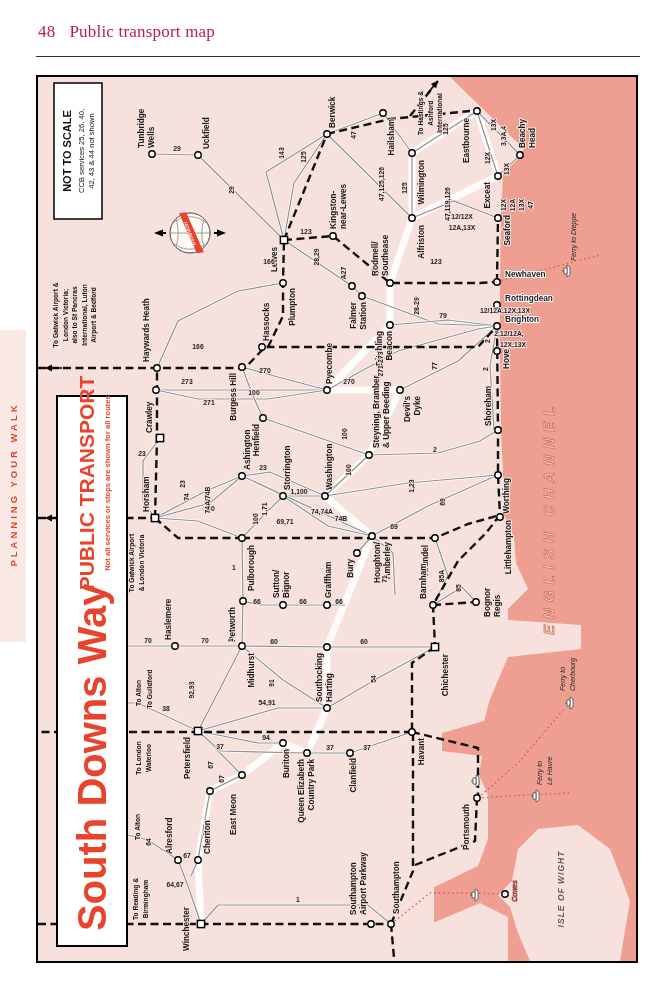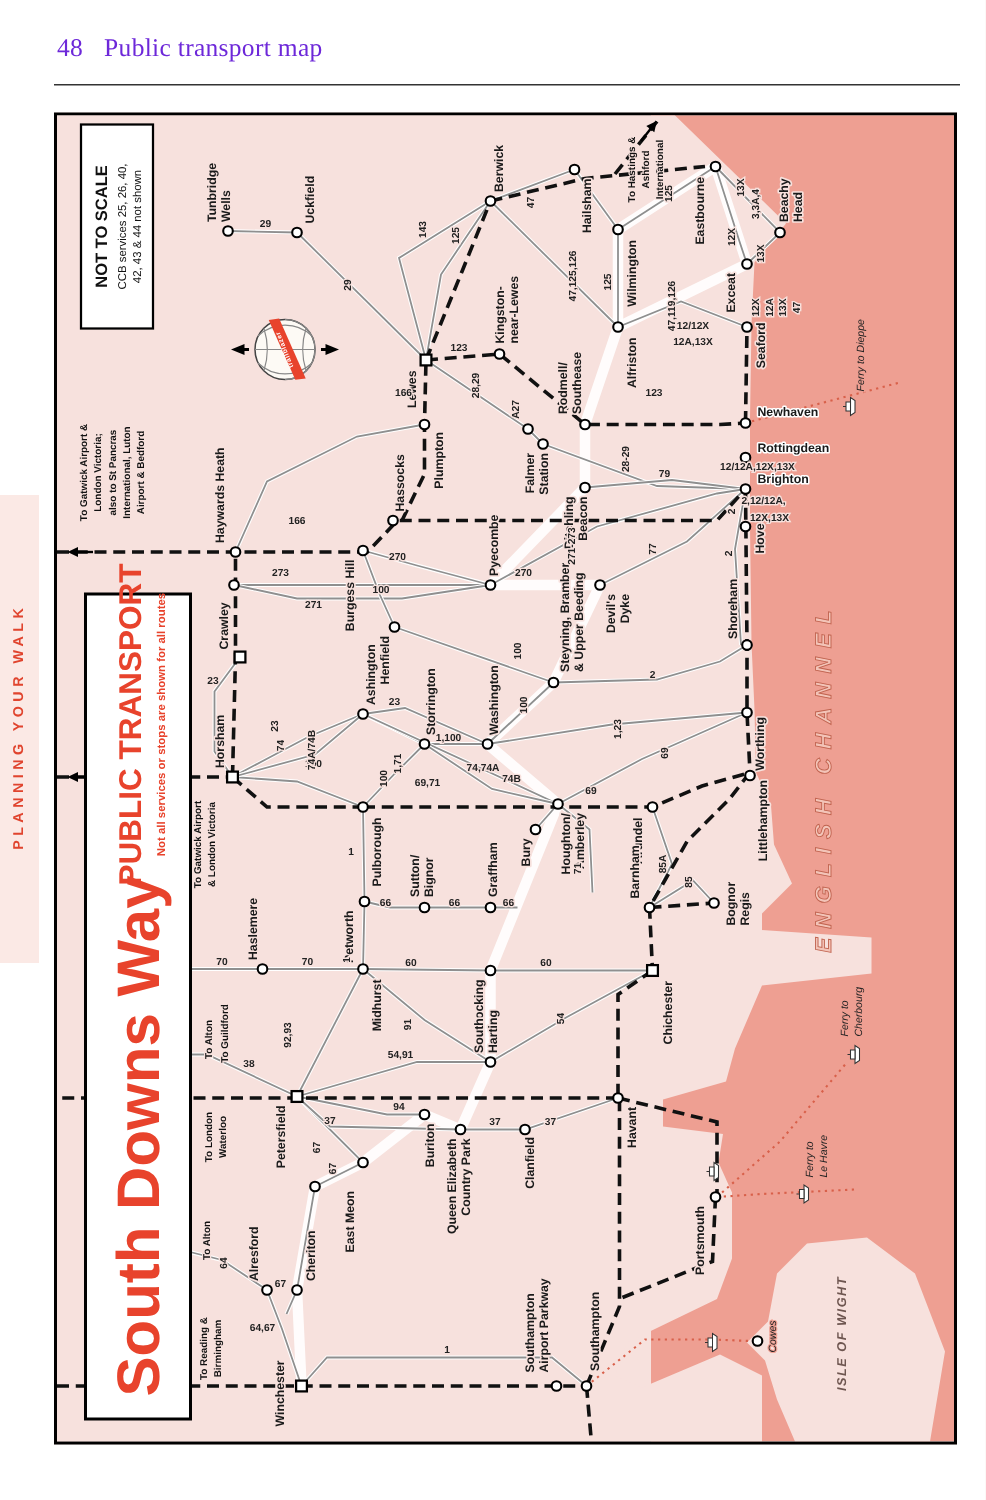--- a/index.html
+++ b/index.html
@@ -1,17 +1,17 @@
 <!DOCTYPE html>
 <html><head>
 <meta charset="utf-8">
 <style>
   html,body{margin:0;padding:0;background:#fff;}
   body{width:657px;height:1000px;position:relative;font-family:"Liberation Sans",sans-serif;overflow:hidden;}
-  .pg-header{position:absolute;left:38px;top:22px;font-family:"Liberation Serif",serif;font-size:17px;color:#6d28d9;letter-spacing:.2px;}
+  .pg-header{position:absolute;left:38px;top:22px;font-family:"Liberation Serif",serif;font-size:17px;color:#be185d;letter-spacing:.2px;}
   .pg-header .num{margin-right:14px;}
   .pg-rule{position:absolute;left:36px;top:56px;width:604px;height:1px;background:#333;}
   .side-strip{position:absolute;left:0;top:330px;width:26px;height:312px;background:#fbe9e5;}
   .side-strip span{position:absolute;left:-137px;top:149px;width:300px;text-align:center;transform:rotate(-90deg);font-size:9.5px;font-weight:bold;letter-spacing:3px;color:#e0442e;white-space:nowrap;}
   .map-frame{position:absolute;left:36px;top:75px;width:602px;height:888px;border:2px solid #000;box-sizing:border-box;background:#f7e1dd;overflow:hidden;}
   .rot{position:absolute;left:0;top:0;width:886px;height:600px;transform:translateY(884px) rotate(-90deg);transform-origin:0 0;}
   svg{display:block;}
   text{font-family:"Liberation Sans",sans-serif;}
   .st{font-size:8.2px;font-weight:bold;fill:#1a1a1a;stroke:#f7e1dd;stroke-width:2.2px;paint-order:stroke;stroke-linejoin:round;}
   .coast{stroke:#fff;stroke-width:2px;}

